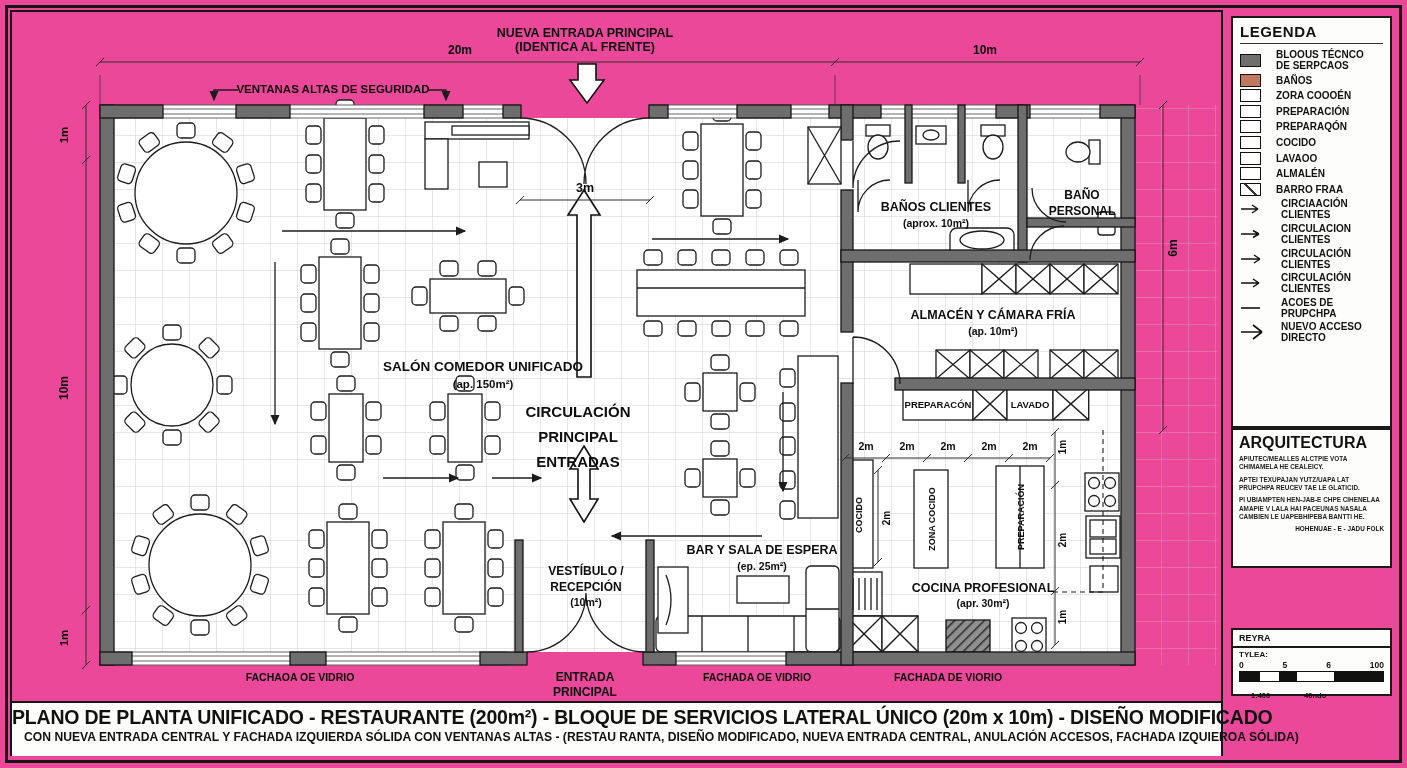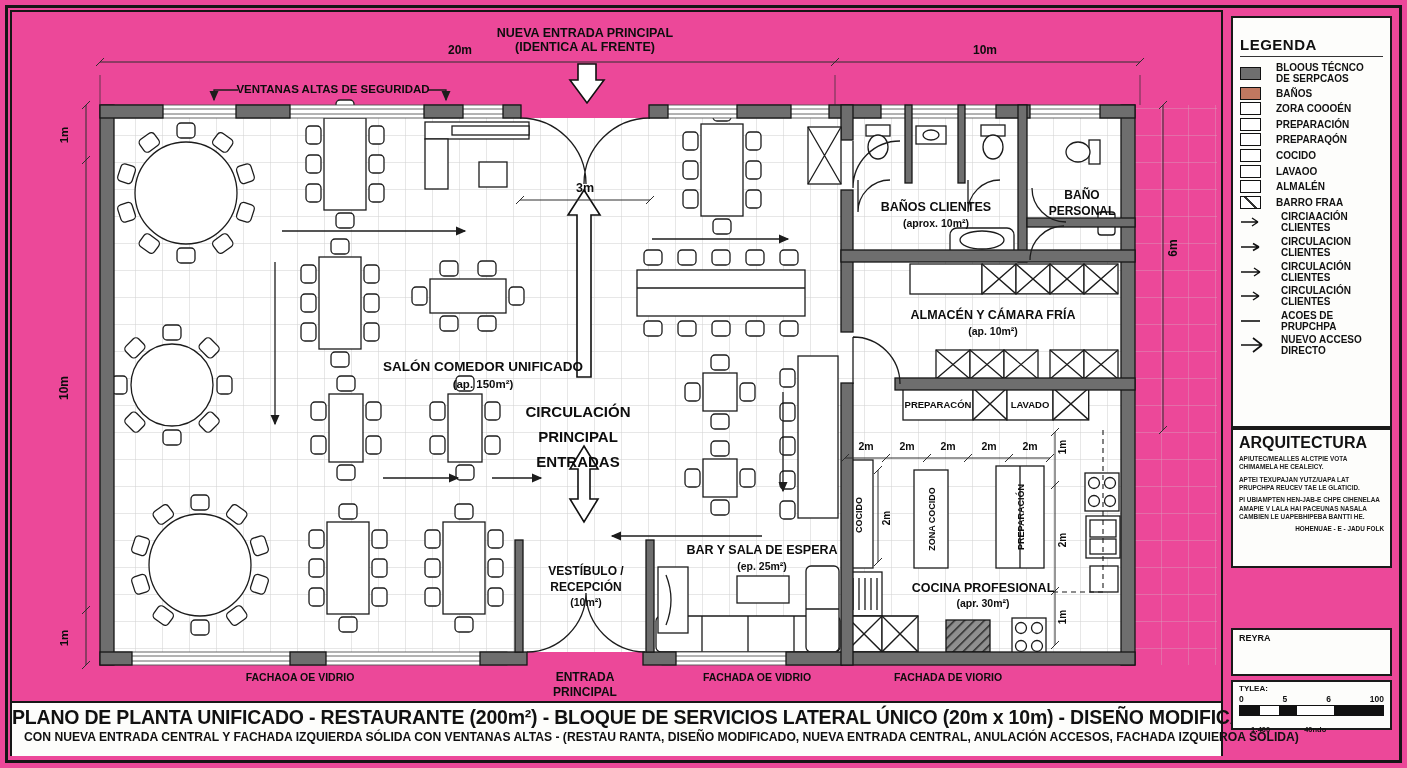--- a/index.html
+++ b/index.html
@@ -5,35 +5,35 @@
   html,body{margin:0;padding:0;background:#e9e9e9}
   .sheet{position:relative;width:1407px;height:768px;background:#ec4899;font-family:"Liberation Sans",sans-serif;color:#111;overflow:hidden}
   .frame-outer{position:absolute;inset:5px;border:3px solid #161616;pointer-events:none}
   .main-frame{position:absolute;left:10px;top:10px;width:1213px;height:746px;border:2px solid #161616;box-sizing:border-box}
   .plan-svg{position:absolute;left:10px;top:10px}
   .title-strip{position:absolute;left:12px;top:701px;width:1209px;height:53px;border-top:2px solid #161616;text-align:center;background:#fdfdfb}
   .t1{font-size:19.5px;font-weight:bold;letter-spacing:-0.2px;margin-top:3px;white-space:nowrap}
   .t2{font-size:12.4px;font-weight:bold;transform:scaleX(.98);transform-origin:center;white-space:nowrap;margin-top:1px}
   .panel{position:absolute;left:1229px;top:10px;width:167px;height:746px;font-weight:bold}
   .pbox{position:absolute;left:2px;width:161px;border:2px solid #1a1a1a;background:#fdfdfb;box-sizing:border-box}
-  .legend-box{top:6px;height:412px;padding:18px 7px}
+  .legend-box{top:6px;height:412px;padding:5px 7px}
   .legend-title{font-size:15px;letter-spacing:.5px;border-bottom:1.5px solid #333;padding-bottom:3px;margin-bottom:5px}
   .lrow{display:flex;align-items:center;gap:15px;margin:2.6px 0;font-size:10px;line-height:1.1}
   .sw{width:21px;height:13px;border:1.7px solid #111;flex:none;box-sizing:border-box;background:#fff}
   .sw-gray{background:#6f6f6f}
   .sw-salmon{background:#c17860}
   .sw-hatch{background:linear-gradient(45deg,#fff 44%,#333 44%,#333 54%,#fff 54%)}
   .licon{flex:none;width:26px}
   .notes-box{top:418px;height:140px;padding:4px 6px}
   .notes-title{font-size:16px;margin-bottom:3px}
   .note{font-size:6.4px;line-height:1.3;margin-bottom:4px;color:#222}
   .sig{font-size:6.4px;text-align:right;margin-top:2px}
   .plano-box{top:558px;height:60px;padding:3px 6px;font-size:19px;line-height:1.05}
   .reyra-box{top:618px;height:48px;padding:3px 6px;font-size:9px}
-  .scale-box{top:670px;height:50px;padding:2px 6px;font-size:8px}
+  .scale-box{top:636px;height:50px;padding:2px 6px;font-size:8px}
   .ticks{display:flex;justify-content:space-between;font-size:8.5px;margin-top:1px}
   .bar{position:relative;height:9px;border:1.2px solid #111;margin-top:1px;background:#fff}
   .seg{position:absolute;top:0;height:100%}
   .subticks{display:flex;gap:34px;font-size:7.5px;margin-top:9px;padding-left:12px}
   .bottom-box{top:716px;height:40px;padding:2px 4px;display:flex;align-items:center}
   .escala-sm{position:absolute;left:6px;top:3px;font-size:7.5px}
   .big-scale{font-size:25px;flex:1;text-align:center;margin-top:4px}
   .mini-box{border:1.6px solid #111;font-size:8.4px;line-height:1.25;padding:2px 4px;text-align:left}
   svg text{font-family:"Liberation Sans",sans-serif;font-weight:bold;fill:#0d0d0d}
   .wall{fill:#6e6e6e;stroke:#161616;stroke-width:1.3}

